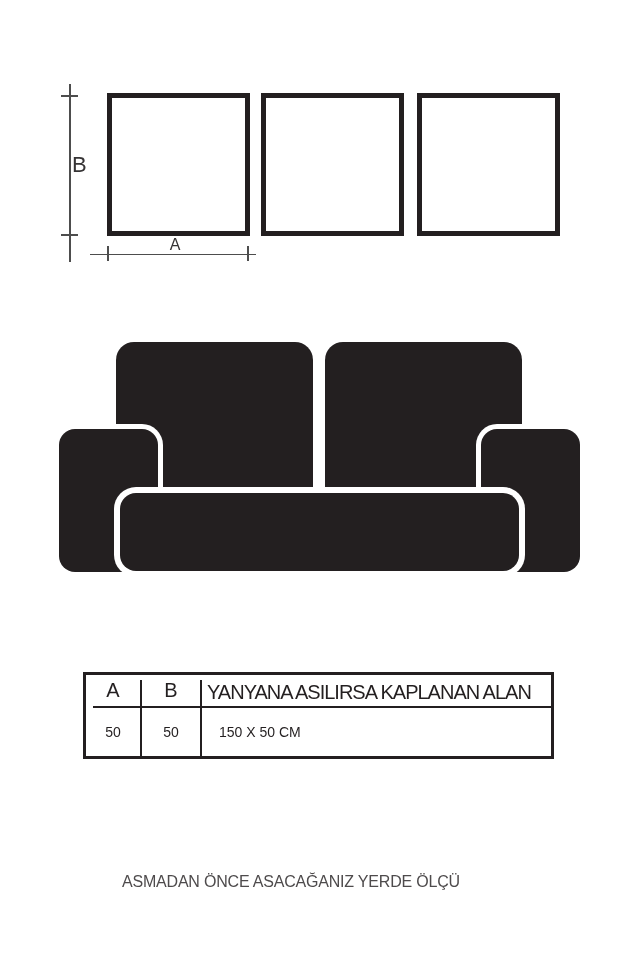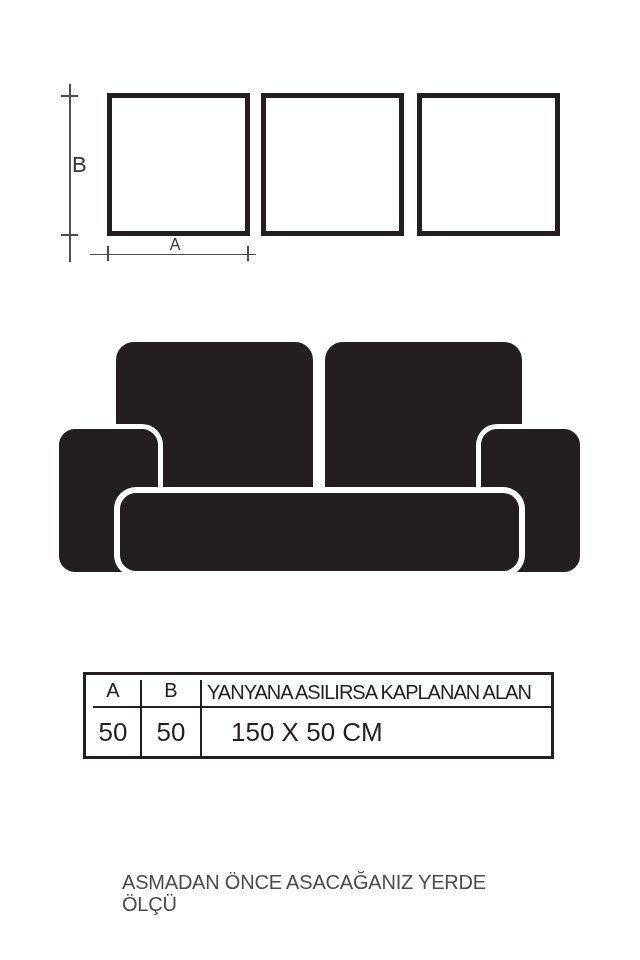--- a/index.html
+++ b/index.html
@@ -50,29 +50,29 @@
   .tbl-vdiv{position:absolute;width:2px;top:5px;bottom:0;background:var(--ink);}
   .vdiv1{left:54px;}
   .vdiv2{left:114px;}
   .tbl-hdiv{position:absolute;height:2px;top:31px;left:7px;right:0;background:var(--ink);}
   .cell{position:absolute;display:flex;align-items:center;}
   .cell-center{justify-content:center;}
   .hdr{height:31px;top:0;font-size:20px;}
   .hdr-a{left:0;width:54px;}
   .hdr-b{left:56px;width:58px;}
   .hdr-span{left:116px;right:0;height:35px;padding-left:5px;letter-spacing:-1px;border-radius:9px;}
-  .bodyrow{top:33px;bottom:0;font-size:26px;}
+  .bodyrow{top:33px;bottom:0;font-size:14px;}
   .cell-a-val{left:0;width:54px;}
   .cell-b-val{left:56px;width:58px;}
-  .cell-size-val{left:128px;right:0;padding-left:17px;}
+  .cell-size-val{left:116px;right:0;padding-left:17px;}
 
   
   .footer-note{
     left:122px;top:871px;width:420px;
-    font-size:20px;line-height:22px;letter-spacing:-0.2px;
+    font-size:16px;line-height:22px;letter-spacing:-0.2px;
     color:var(--footer);
   }
 </style>
 </head>
 <body>
 
 <div class="canvas">
 
   <div class="abs">
 

